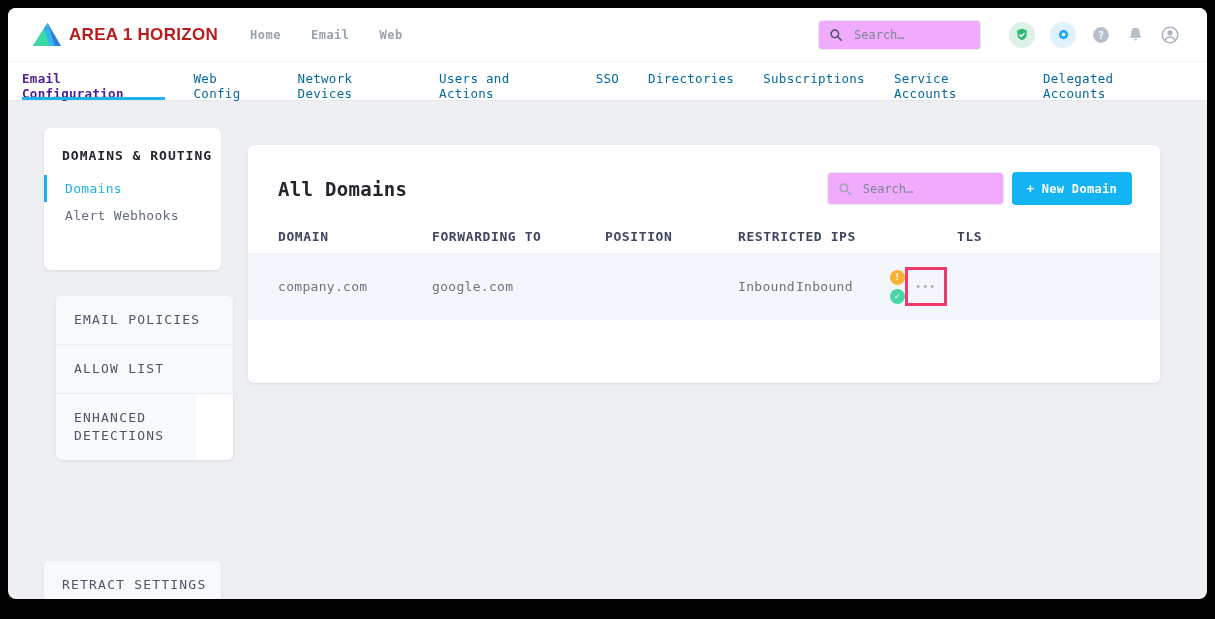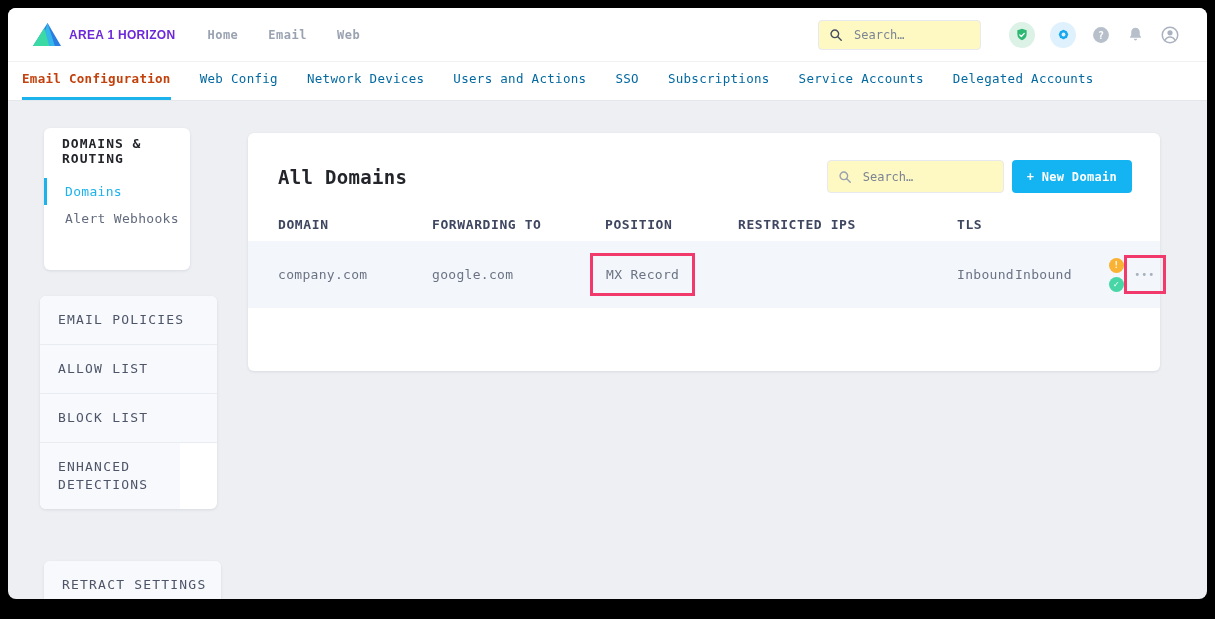--- a/index.html
+++ b/index.html
@@ -18,63 +18,63 @@
   }
   .logo{display:flex;align-items:center;gap:8px;cursor:pointer;}
   .logo-tri{width:28px;height:23px;position:relative;}
   .logo-tri .t-blue{position:absolute;inset:0;background:#2a7de1;
     clip-path:polygon(52% 0,100% 100%,0 100%);}
   .logo-tri .t-mid{position:absolute;inset:0;background:#35b6e8;
     clip-path:polygon(52% 0,78% 100%,24% 100%);}
   .logo-tri .t-teal{position:absolute;inset:0;background:#3bd9a4;
     clip-path:polygon(40% 22%,58% 100%,0 100%);}
   .logo-text{font-family:"Liberation Sans",sans-serif;font-weight:700;
-    font-size:12px;color:#6d28d9;letter-spacing:.3px;}
+    font-size:17px;color:#b91c1c;letter-spacing:.3px;}
   .top-nav{display:flex;margin-left:32px;gap:30px;}
   .top-nav a{font-size:12px;font-weight:700;color:#9aa2b1;text-decoration:none;
     letter-spacing:.5px;cursor:pointer;}
-  .searchbox{display:flex;align-items:center;gap:9px;background:#fef9c3;
+  .searchbox{display:flex;align-items:center;gap:9px;background:#f0abfc;
     border:1px solid #e7e9ee;border-radius:4px;height:30px;padding:0 10px;box-sizing:border-box;}
   .searchbox input{border:0;background:transparent;outline:none;width:110px;
     font-family:inherit;font-size:12px;color:#5b6273;}
   .searchbox input::placeholder{color:#7c8494;}
   .topbar .searchbox{margin-left:auto;width:163px;}
   .icon-row{display:flex;align-items:center;gap:15px;margin-left:28px;margin-right:27px;}
   .icircle{width:26px;height:26px;border-radius:50%;display:flex;align-items:center;
     justify-content:center;cursor:pointer;}
   .icircle.green{background:#dcf2e7;}
   .icircle.blue{background:#dff1fc;}
   .plain-ic{cursor:pointer;display:flex;align-items:center;justify-content:center;}
   
   .subnav{height:38px;background:#fff;display:flex;align-items:flex-start;
     padding-left:14px;border-bottom:1px solid #e4e7ec;position:relative;}
   .tab{font-size:12.5px;color:#0369a1;padding:9px 0 0 0;margin-right:29px;
     height:38px;box-sizing:border-box;position:relative;cursor:pointer;letter-spacing:.3px;}
-  .tab.active{color:#c2410c;font-weight:700;}
+  .tab.active{color:#4c1d95;font-weight:700;}
   .tab.active::after{content:"";position:absolute;left:0;right:0;bottom:0;height:3px;
     background:#1cb3ec;}
   
   .content{position:relative;width:100%;height:499px;}
   .card{background:#fff;border-radius:6px;box-shadow:0 1px 3px rgba(30,40,60,.10);}
   
-  .side-card1{position:absolute;left:36px;top:27px;width:146px;height:142px;
-    box-sizing:border-box;padding-top:8px;}
+  .side-card1{position:absolute;left:36px;top:27px;width:177px;height:142px;
+    box-sizing:border-box;padding-top:20px;}
   .side-title{font-size:13px;font-weight:700;color:#23252b;letter-spacing:1px;
     padding:0 0 12px 18px;}
   .side-item{font-size:13px;color:#636b7e;padding:6px 0 6px 18px;cursor:pointer;
     border-left:3px solid transparent;letter-spacing:.3px;}
   .side-item.active{color:#1cb3ec;border-left-color:#1cb3ec;}
-  .side-card2{position:absolute;left:32px;top:195px;width:177px;overflow:hidden;}
+  .side-card2{position:absolute;left:48px;top:195px;width:177px;overflow:hidden;}
   .side-section{background:#f7f9fc;font-size:13px;font-weight:500;color:#4e5569;
     letter-spacing:1.2px;padding:15px 14px 15px 18px;border-bottom:1px solid #e9edf2;
     cursor:pointer;line-height:18px;}
   .side-section:last-child{border-bottom:0;}
   .side-card3{position:absolute;left:36px;top:460px;width:177px;overflow:hidden;}
   
-  .main-card{position:absolute;left:240px;top:32px;width:912px;height:238px;
+  .main-card{position:absolute;left:240px;top:44px;width:912px;height:238px;
     box-sizing:border-box;}
   .main-head{display:flex;align-items:center;padding:27px 28px 24px 30px;}
   .main-title{font-size:19px;font-weight:700;color:#23252b;letter-spacing:.3px;}
   .main-head .searchbox{margin-left:auto;width:177px;height:33px;}
   .btn-new{margin-left:8px;height:33px;background:#14b4f2;color:#fff;border:0;
     border-radius:4px;font-family:inherit;font-size:12px;font-weight:700;
     padding:0 15px;cursor:pointer;letter-spacing:.3px;}
   .thead{display:grid;grid-template-columns:154px 173px 133px 219px 1fr;
     padding:0 0 9px 30px;}
   .th{font-size:13px;font-weight:700;color:#3f4660;letter-spacing:.6px;}
@@ -156,37 +156,37 @@
       </div>
     </div>
   </div>
 
   <div class="subnav">
     <div class="tab active">Email Configuration</div>
     <div class="tab">Web Config</div>
     <div class="tab">Network Devices</div>
     <div class="tab">Users and Actions</div>
     <div class="tab">SSO</div>
+    <div class="tab">Directories</div>
     <div class="tab">Subscriptions</div>
     <div class="tab">Service Accounts</div>
     <div class="tab">Delegated Accounts</div>
   </div>
 
   <div class="content">
 
     <div class="card side-card1">
       <div class="side-title">DOMAINS &amp; ROUTING</div>
       <div class="side-item active">Domains</div>
       <div class="side-item">Alert Webhooks</div>
     </div>
 
     <div class="card side-card2">
       <div class="side-section">EMAIL POLICIES</div>
       <div class="side-section">ALLOW LIST</div>
-      <div class="side-section">BLOCK LIST</div>
       <div class="side-section" style="width:108px;">ENHANCED DETECTIONS</div>
     </div>
 
     <div class="card side-card3">
       <div class="side-section">RETRACT SETTINGS</div>
     </div>
 
     <div class="card main-card">
       <div class="main-head">
         <div class="main-title">All Domains</div>
@@ -204,25 +204,20 @@
         <div class="th">DOMAIN</div>
         <div class="th">FORWARDING TO</div>
         <div class="th">POSITION</div>
         <div class="th">RESTRICTED IPS</div>
         <div class="th">TLS</div>
       </div>
 
       <div class="trow">
         <div class="td">company.com</div>
         <div class="td">google.com</div>
-        <div class="td">
-          <span class="pos-annot">
-            <span>MX Record</span>
-          </span>
-        </div>
         <div class="td"></div>
         <div class="td tls-cell">
           <div class="tls-labels">
             <span>Inbound</span>
             <span>Inbound</span>
           </div>
           <div class="tls-icons">
             <span class="status-dot warn">!</span>
             <span class="status-dot ok">✓</span>
           </div>

